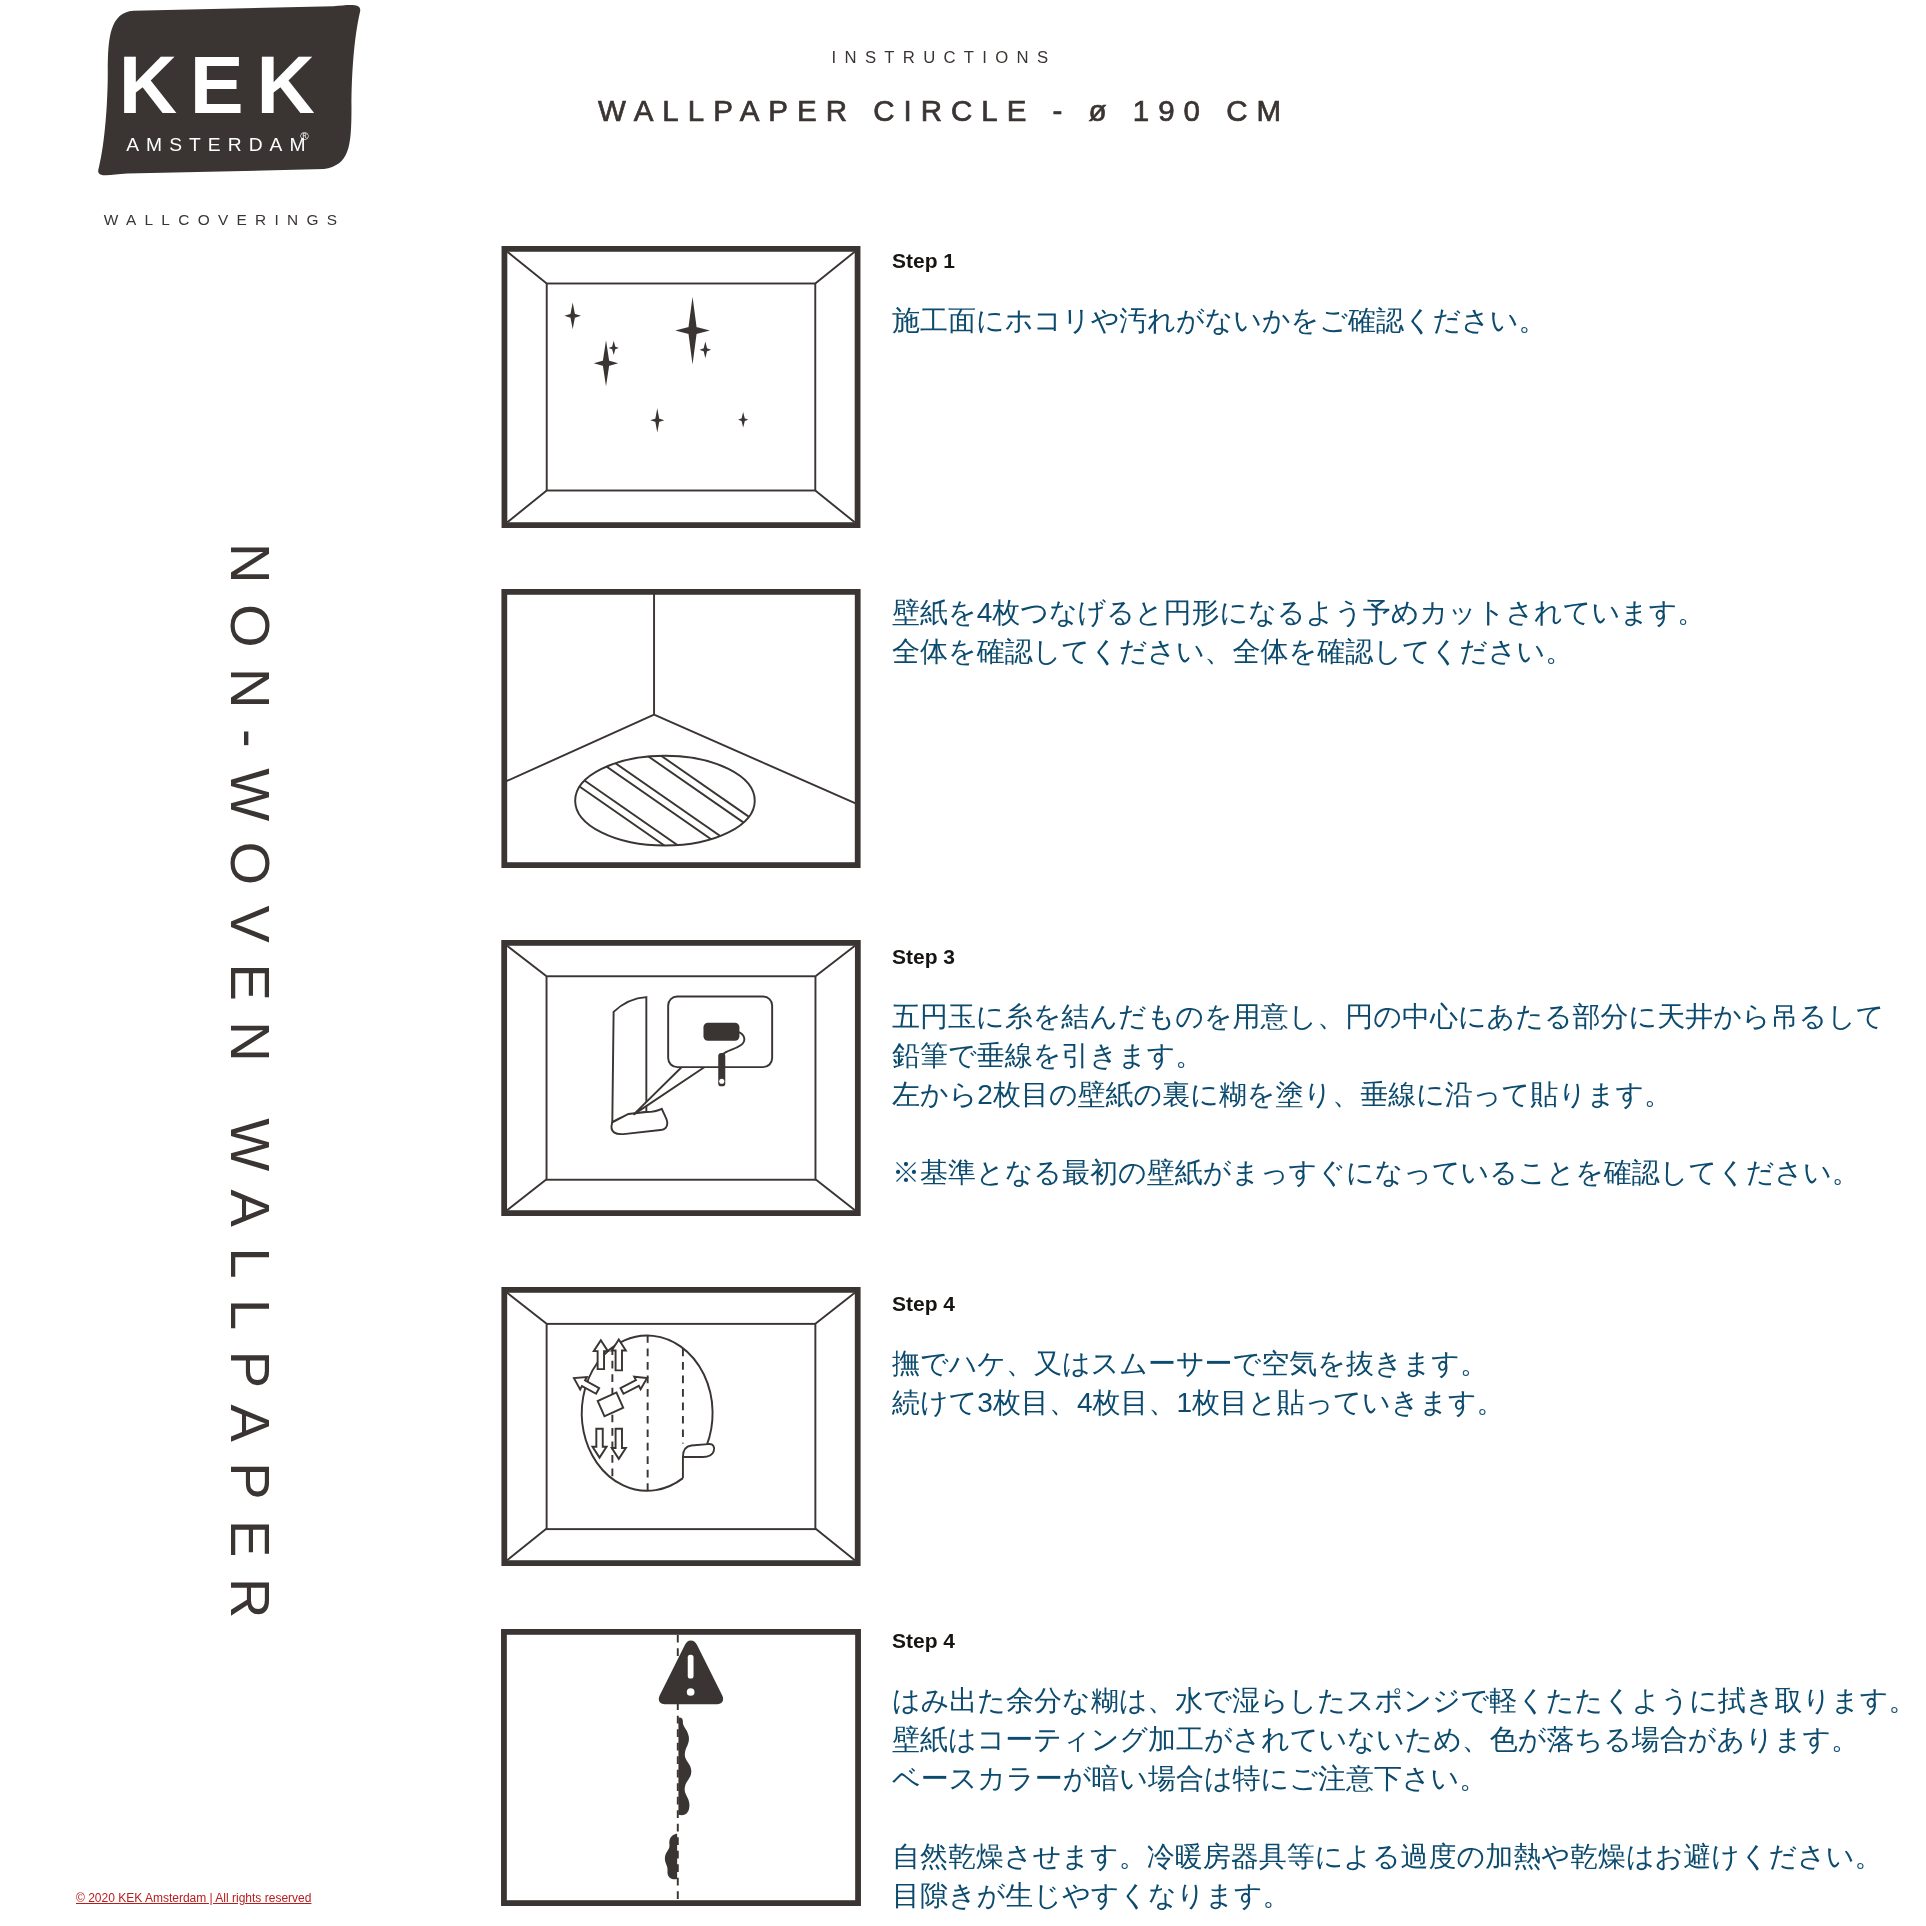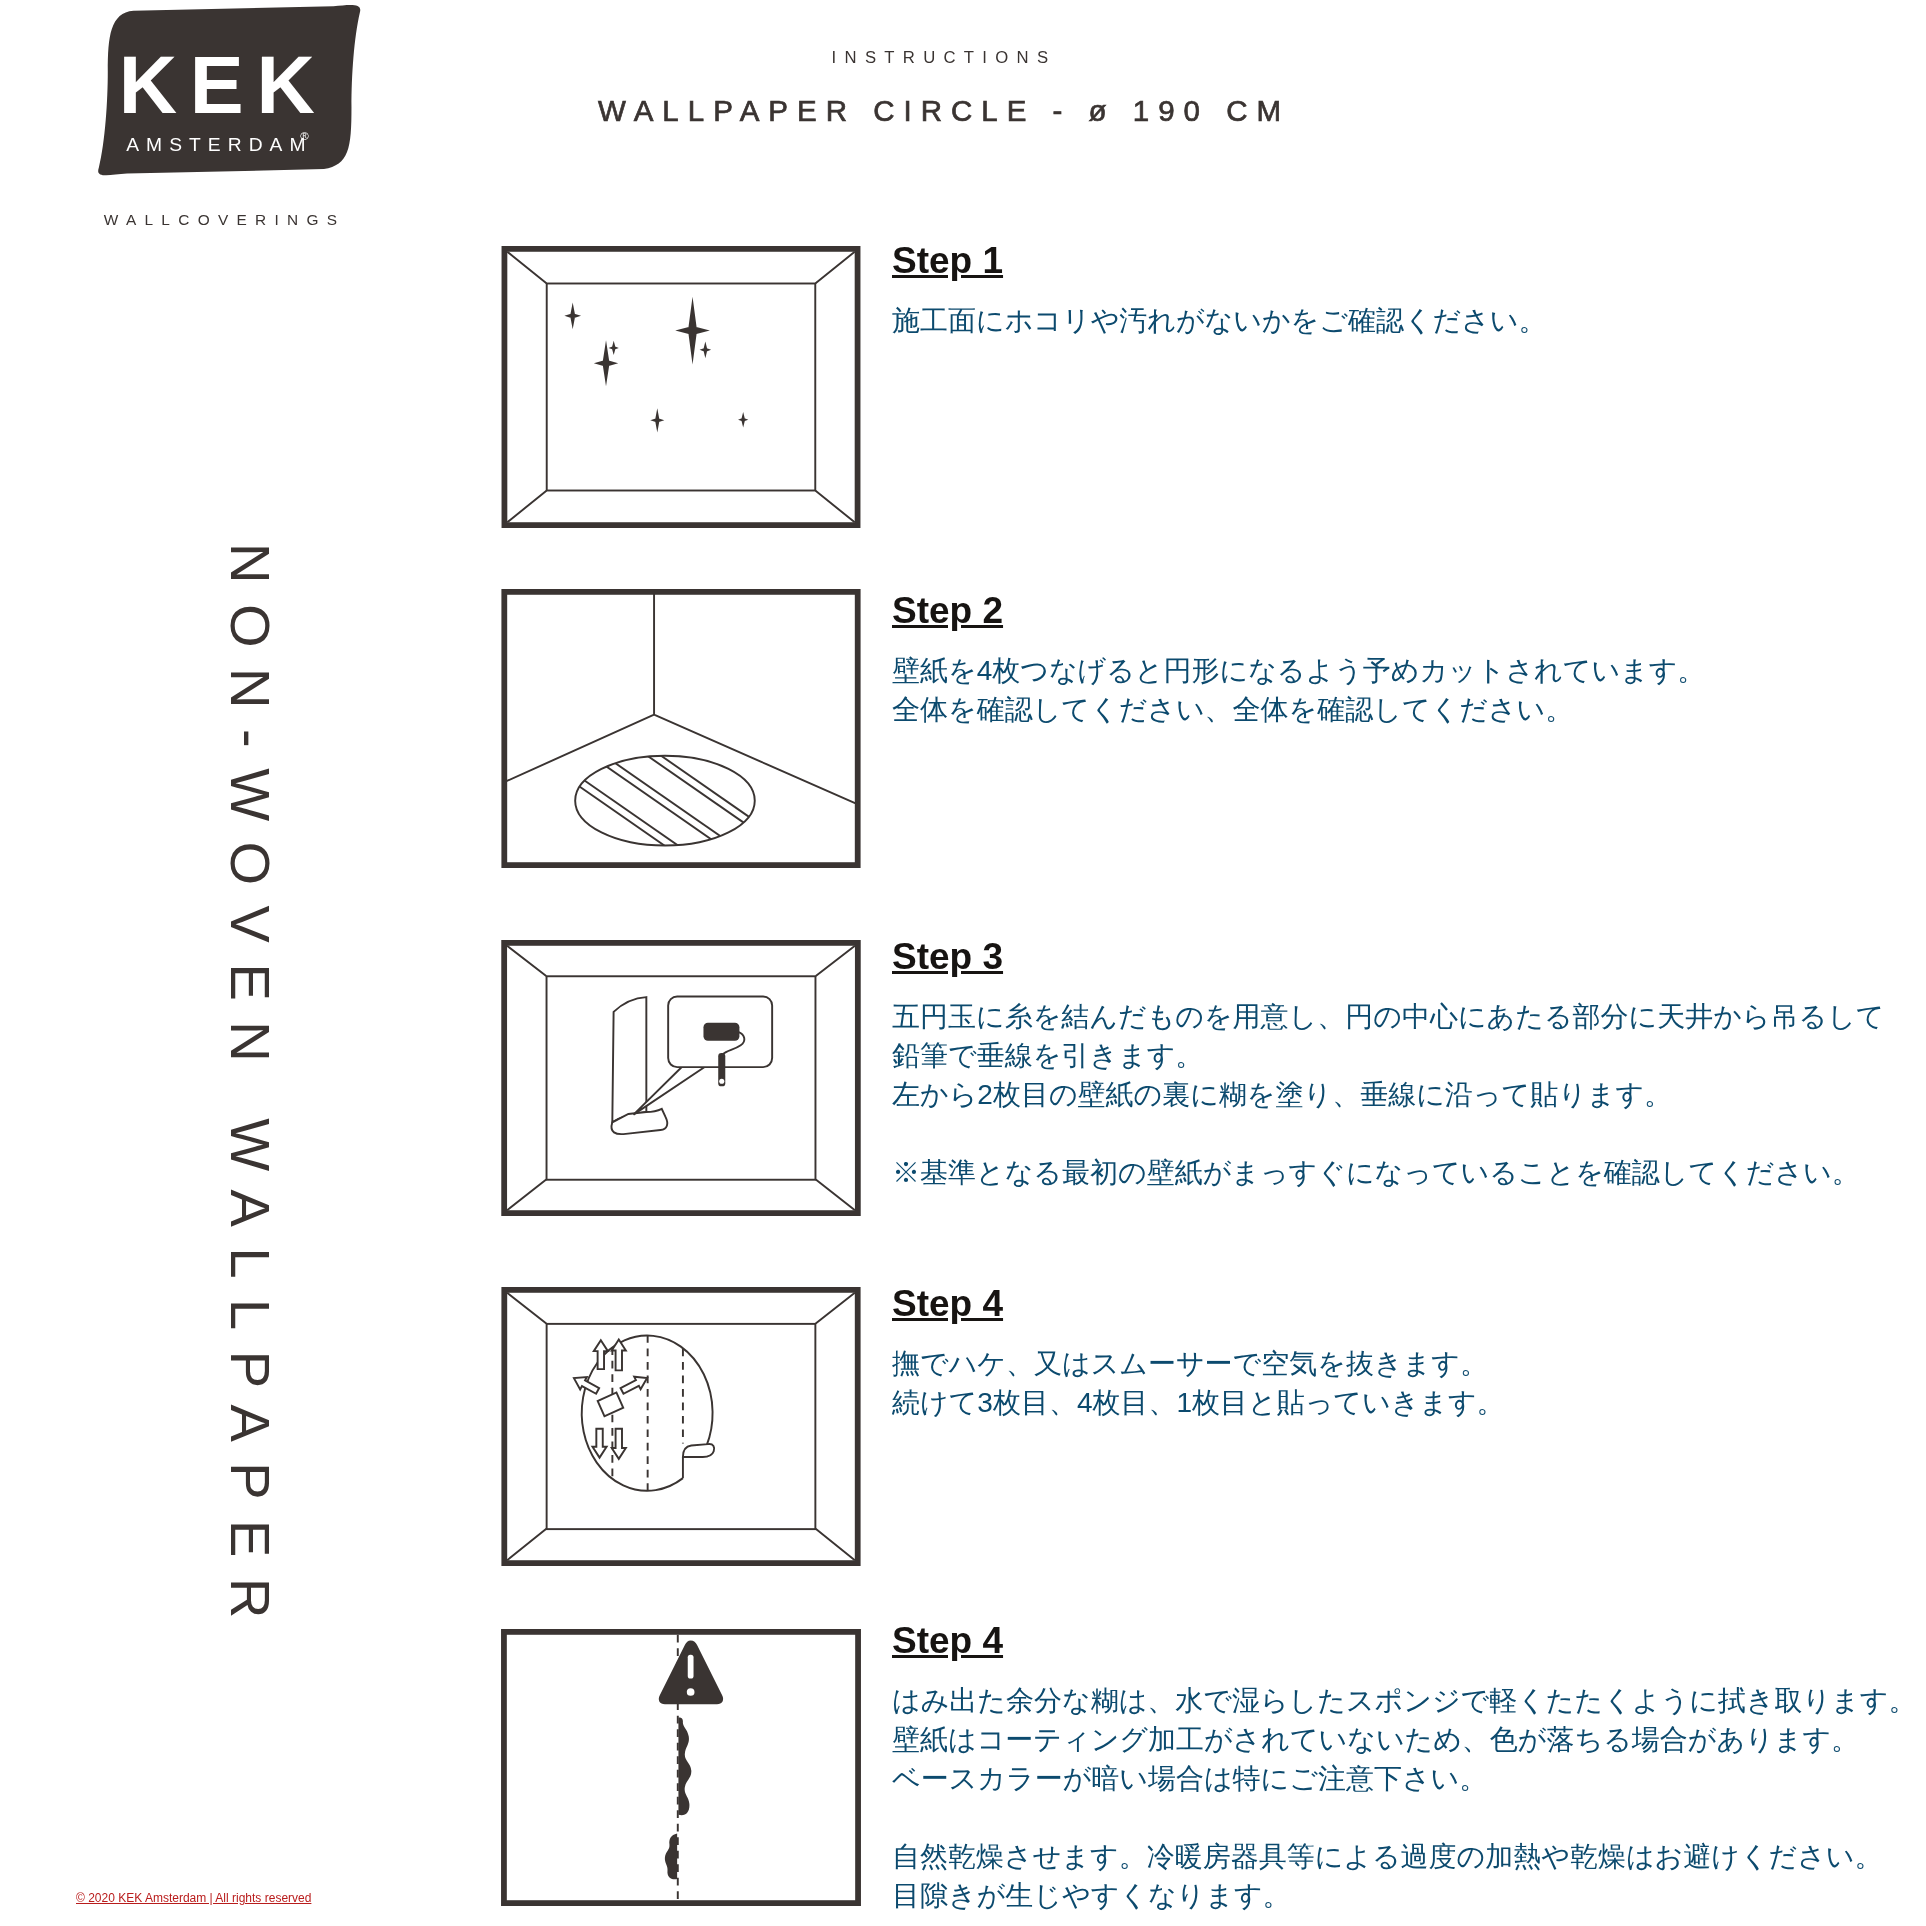--- a/index.html
+++ b/index.html
@@ -28,21 +28,21 @@
   
   .vertical-title {
     position:absolute; left:-392px; top:1054px; width:1284px; height:74px;
     transform:rotate(90deg); transform-origin:center;
     text-align:center; font-size:56px; letter-spacing:20.5px; color:#3a3432;
     white-space:nowrap; line-height:74px; font-weight:400;
   }
 
   
   .step { position:absolute; left:892px; width:1034px; }
-  .step h3 { margin:0 0 22px 0; font-size:37px; line-height:36px; font-weight:700; color:#171412;text-decoration:underline; }
+  .step h3 { margin:0 0 22px 0; font-size:21px; line-height:36px; font-weight:700; color:#171412; }
   .step p { margin:0; }
   .step p + p { margin-top:39px; }
   .ln { display:block; font-size:28px; line-height:39px; color:#0c4a6e; }
 
   
   .illus { position:absolute; left:501px; width:360px; }
   .illus svg { display:block; }
   .stroke { fill:none; stroke:#3a3432; stroke-width:3; }
   .stroke-thick { fill:none; stroke:#3a3432; stroke-width:9; }
   .whitefill { fill:#ffffff; stroke:#3a3432; stroke-width:3; }
@@ -198,21 +198,20 @@
   </div>
 
   <section class="step" style="top:243px">
     <h3>Step 1</h3>
     <p>
       <span class="ln">施工面にホコリや汚れがないかをご確認ください。</span>
     </p>
   </section>
 
   <section class="step" style="top:593px">
-    <h3>Step 2</h3>
     <p>
       <span class="ln">壁紙を4枚つなげると円形になるよう予めカットされています。</span>
       <span class="ln">全体を確認してください、全体を確認してください。</span>
     </p>
   </section>
 
   <section class="step" style="top:939px">
     <h3>Step 3</h3>
     <p>
       <span class="ln">五円玉に糸を結んだものを用意し、円の中心にあたる部分に天井から吊るして</span>

